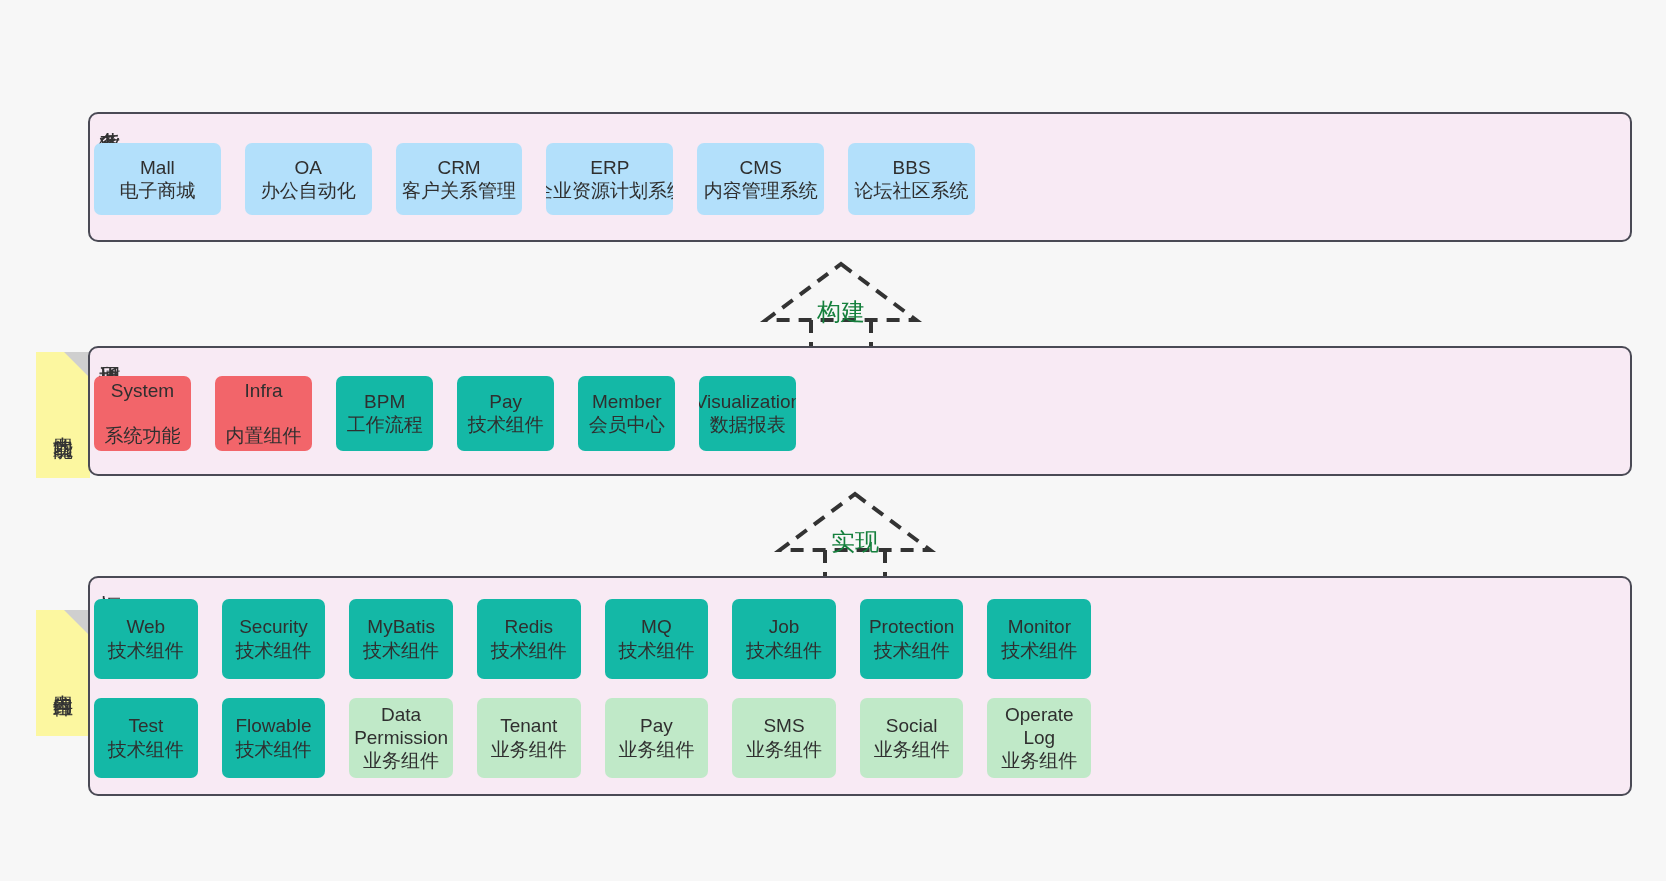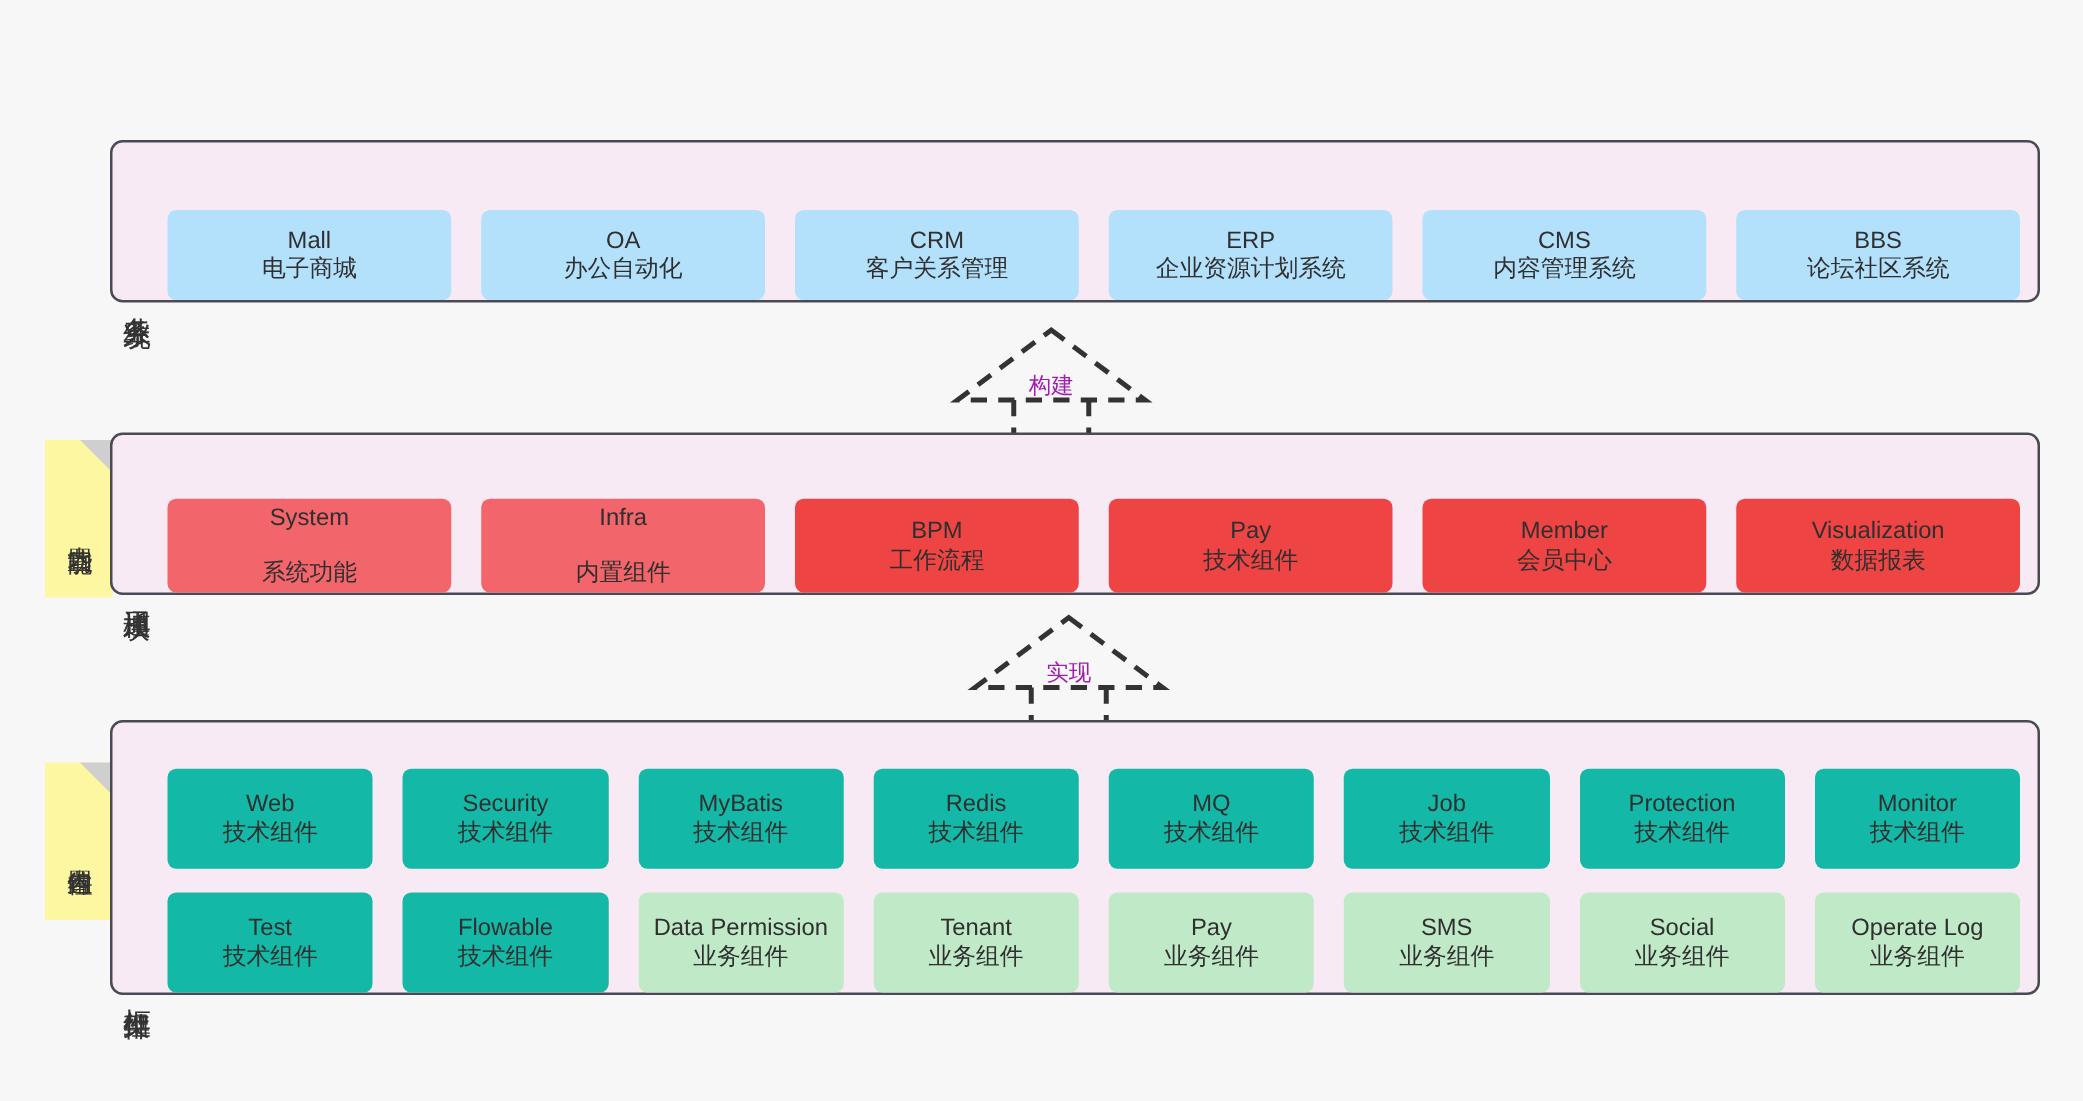--- a/index.html
+++ b/index.html
@@ -24,22 +24,22 @@
   }
 
   
   .band {
     position: absolute;
     background: #f8eaf4;
     border: 2px solid #4a4a55;
     border-radius: 10px;
     box-sizing: border-box;
     display: flex;
-    flex-direction: row;
-    align-items: flex-end;
+    flex-direction: column;
+    align-items: flex-start;
   }
 
   
   .band-title {
     flex: 0 0 auto;
     width: 40px;
     display: flex;
     align-items: center;
     justify-content: center;
     font-size: 22px;
@@ -82,21 +82,21 @@
     box-sizing: border-box;
     padding: 6px 8px;
     overflow: hidden;
   }
   .cell .en { white-space: normal; }
   .cell .cn { white-space: nowrap; }
 
   
   .c-blue       { background: #b3e0fb; }
   .c-red        { background: #f2656a; gap: 21px; }
-  .c-pink       { background: #ef4444; }
+  .c-pink       { background: #14b8a6; }
   .c-green      { background: #14b8a6; }
   .c-lightgreen { background: #c0e9c8; }
 
   
   #band-business { left: 88px;  top: 112px; width: 1544px; height: 130px; }
   #band-business .cell { height: 72px; }
 
   #band-modules  { left: 88px;  top: 346px; width: 1544px; height: 130px; }
   #band-modules .cell { height: 75px; }
 
@@ -137,22 +137,22 @@
     position: absolute;
     width: 170px;
     height: 94px;
   }
   .connector svg { display: block; }
   .connector .conn-label {
     position: absolute;
     left: 50%;
     transform: translateX(-50%);
     top: 38px;
-    font-size: 18px;
-    color: #a21caf;
+    font-size: 24px;
+    color: #15803d;
     background: transparent;
     padding: 0 2px;
     white-space: nowrap;
     user-select: none;
   }
   #connector-build   { left: 756px; top: 258px; }
   #connector-impl    { left: 770px; top: 488px; }
 </style>
 </head>
 <body>

